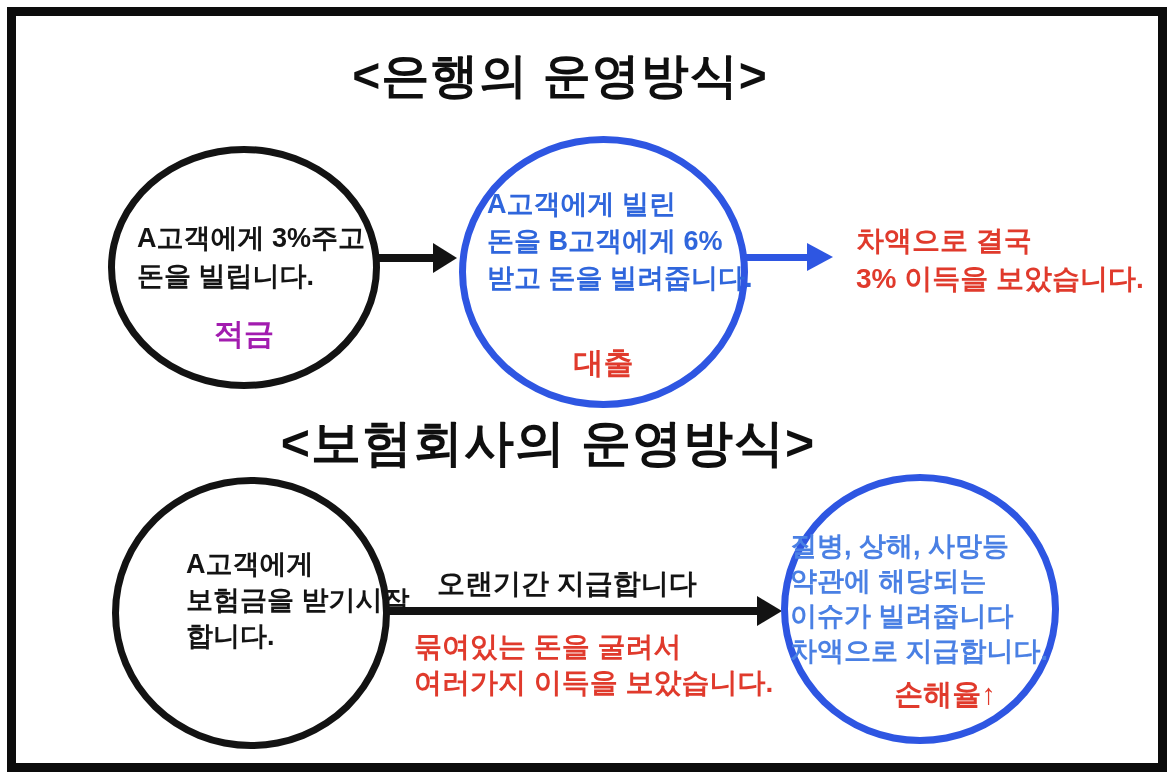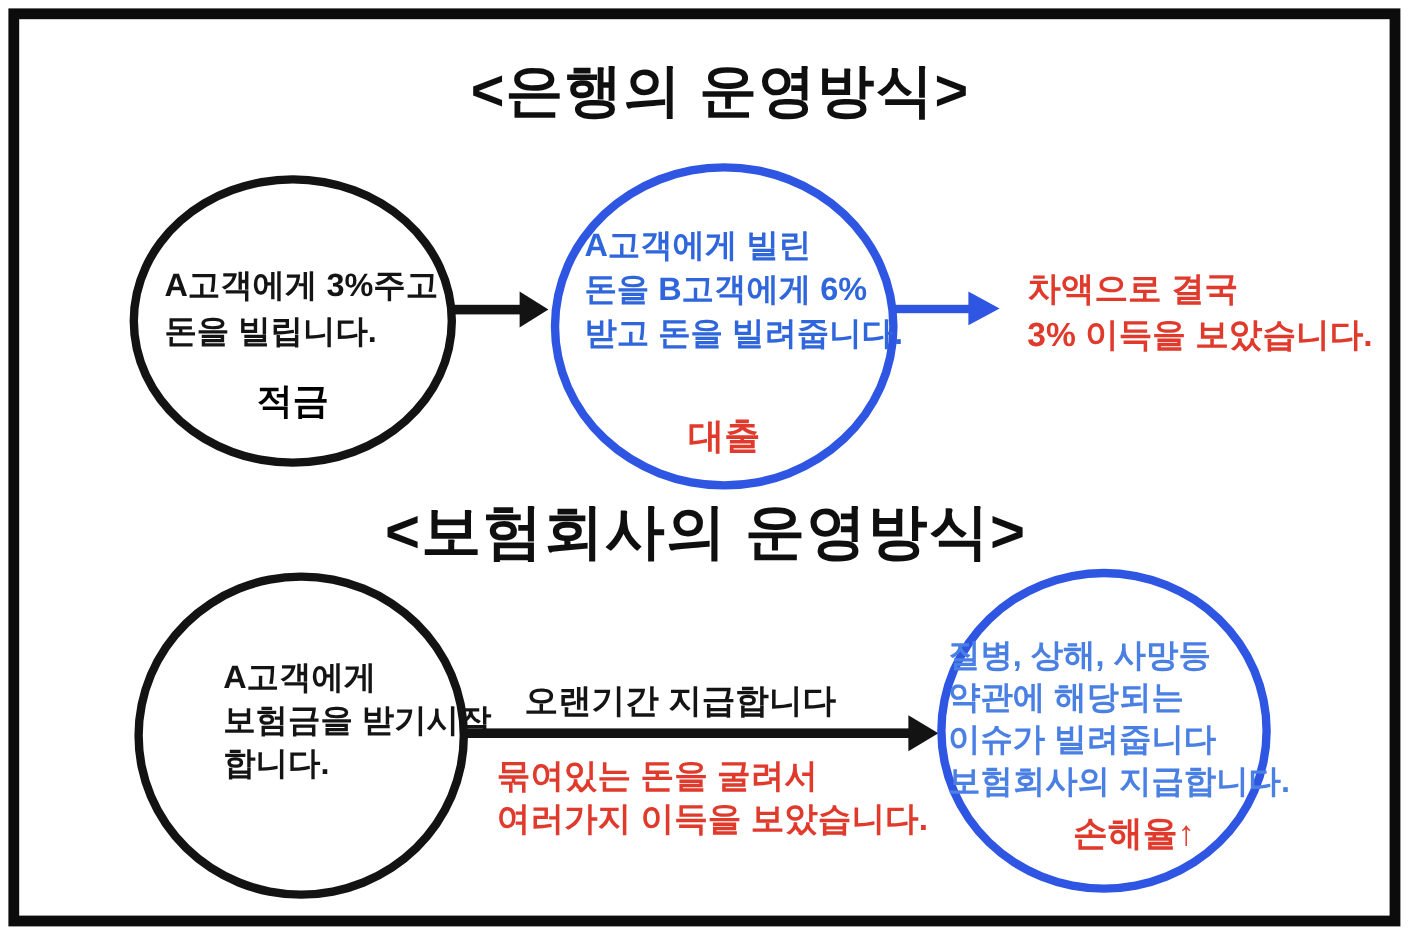--- a/index.html
+++ b/index.html
@@ -10,21 +10,21 @@
     font-family:"Liberation Sans","DejaVu Sans",sans-serif;
     font-weight:bold;
     overflow:hidden;
   }
   .frame{
     position:absolute;left:7px;top:7px;width:1160px;height:765px;
     box-sizing:border-box;border:9px solid #0c0c0c;
   }
   .title{
     position:absolute;text-align:center;color:#0f0f0f;
-    letter-spacing:1px;white-space:nowrap;padding-left:40px;
+    letter-spacing:1px;white-space:nowrap;
   }
   .ellipse{
     position:absolute;box-sizing:border-box;border-radius:50%;background:#ffffff;
   }
   .ellipse.black{border:7px solid #131313;}
   .ellipse.blue{border:7px solid #2e56e2;}
   .ctext{position:absolute;white-space:nowrap;}
   .ctext div{white-space:nowrap;}
   .clabel{position:absolute;text-align:center;white-space:nowrap;}
   .arrow-line{position:absolute;}
@@ -37,21 +37,21 @@
 
   <div class="frame"></div>
 
   <div class="title" style="left:0px;top:44px;width:1120px;font-size:48px;">&lt;은행의 운영방식&gt;</div>
 
   <div class="ellipse black" style="left:108px;top:146px;width:272px;height:243px;"></div>
   <div class="ctext" style="left:137px;top:219px;font-size:27px;line-height:38px;color:#141414;">
     <div>A고객에게 3%주고</div>
     <div>돈을 빌립니다.</div>
   </div>
-  <div class="clabel" style="left:108px;top:314px;width:272px;font-size:30px;color:#000000;">적금</div>
+  <div class="clabel" style="left:108px;top:314px;width:272px;font-size:30px;color:#a21caf;">적금</div>
 
   <div class="arrow-line" style="left:377px;top:254px;width:57px;height:8px;background:#131313;"></div>
   <div class="arrow-head" style="left:433px;top:243px;border-top:15px solid transparent;border-bottom:15px solid transparent;border-left:24px solid #131313;"></div>
 
   <div class="ellipse blue" style="left:459px;top:136px;width:289px;height:272px;"></div>
   <div class="ctext" style="left:487px;top:186px;font-size:27px;line-height:37px;color:#2f66dc;">
     <div>A고객에게 빌린</div>
     <div>돈을 B고객에게 6%</div>
     <div>받고 돈을 빌려줍니다.</div>
   </div>
@@ -82,17 +82,17 @@
   <div class="ctext" style="left:414px;top:629px;font-size:28px;line-height:36px;color:#e03a2c;">
     <div>묶여있는 돈을 굴려서</div>
     <div>여러가지 이득을 보았습니다.</div>
   </div>
 
   <div class="ellipse blue" style="left:781px;top:474px;width:278px;height:270px;"></div>
   <div class="ctext" style="left:790px;top:529px;font-size:27px;line-height:35px;color:#4a80e4;">
     <div>질병, 상해, 사망등</div>
     <div>약관에 해당되는</div>
     <div>이슈가 빌려줍니다</div>
-    <div>보험회사의 지급합니다.</div>
+    <div>차액으로 지급합니다.</div>
   </div>
   <div class="clabel" style="left:806px;top:675px;width:278px;font-size:29px;color:#e03a2c;">손해율↑</div>
 
 </div>
 
 </body></html>

